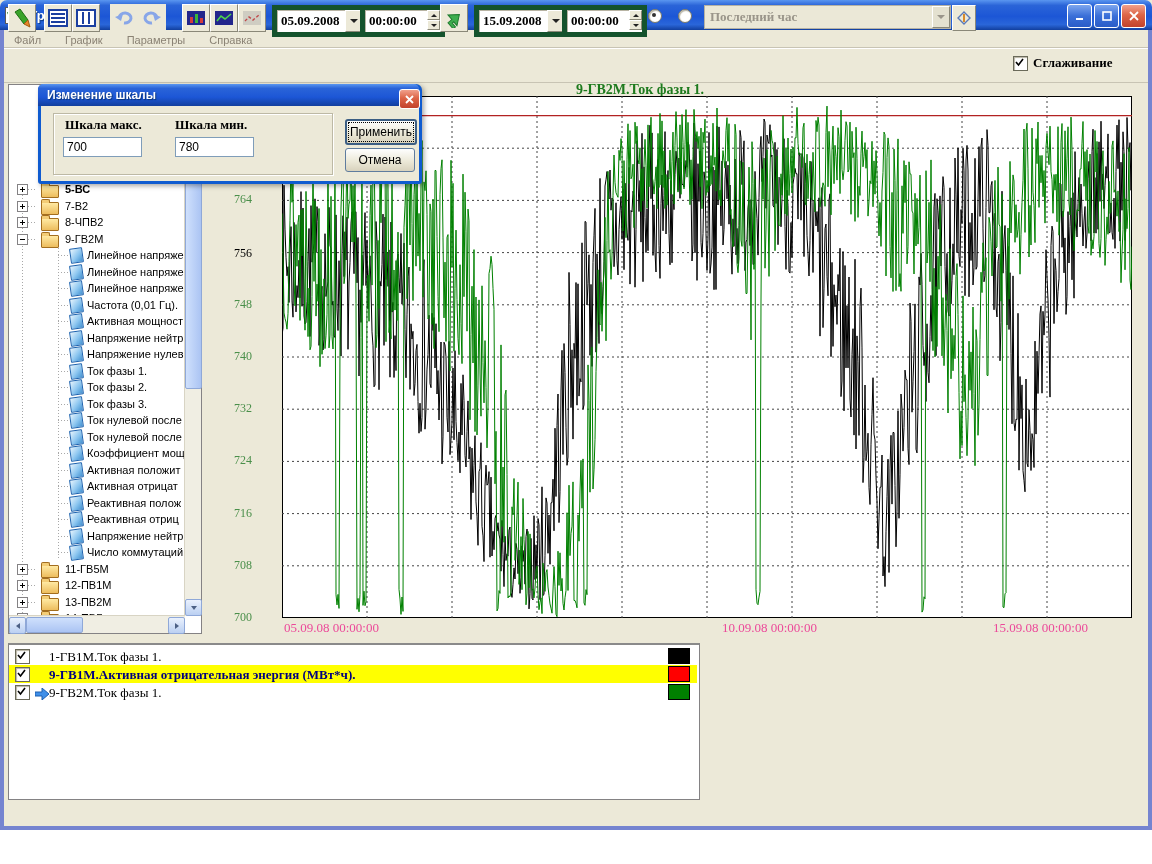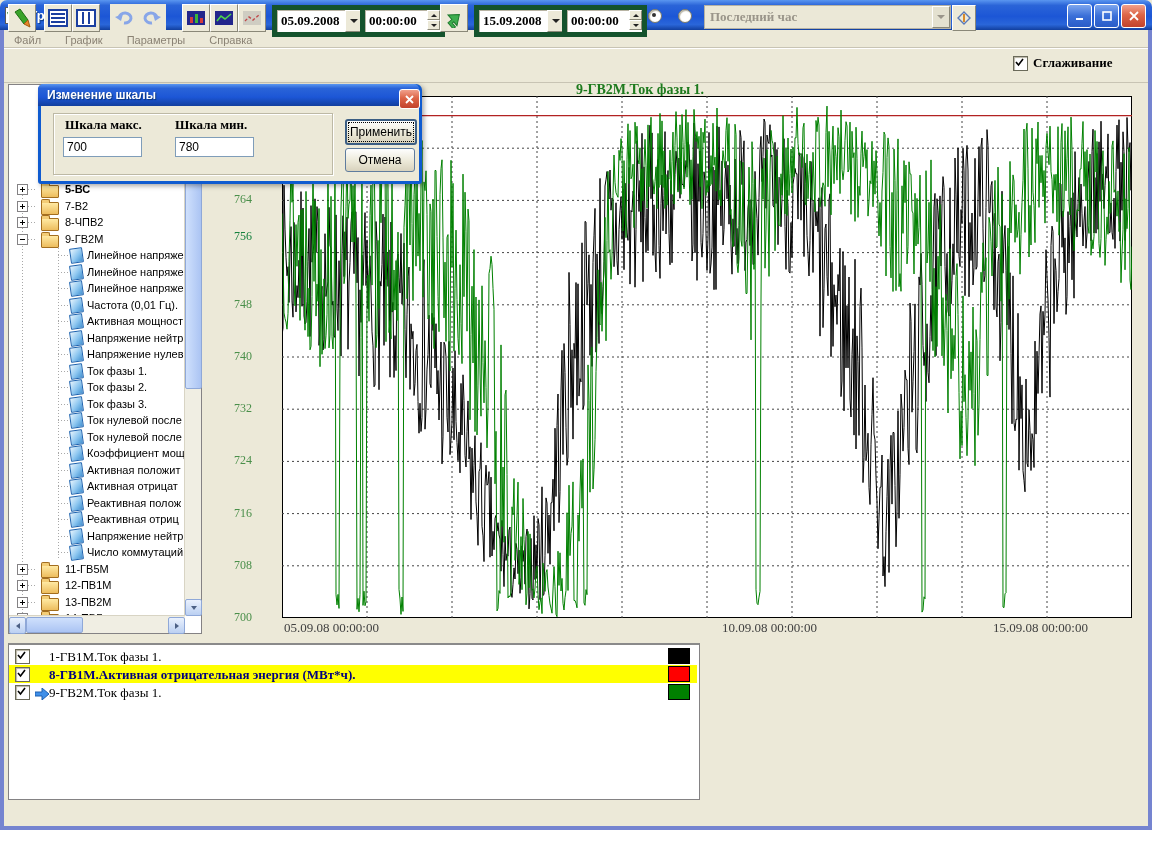--- a/index.html
+++ b/index.html
@@ -81,21 +81,21 @@
   .sthumb.h{background:linear-gradient(180deg,#cfe0fc,#abc4f3);}
   .tl{width:0;height:0;border-top:3px solid transparent;border-bottom:3px solid transparent;border-right:4px solid #4d6185;}
   .tr{width:0;height:0;border-top:3px solid transparent;border-bottom:3px solid transparent;border-left:4px solid #4d6185;}
   .tu{width:0;height:0;border-left:3px solid transparent;border-right:3px solid transparent;border-bottom:4px solid #4d6185;}
   .td{width:0;height:0;border-left:3px solid transparent;border-right:3px solid transparent;border-top:4px solid #4d6185;}
 
   
   .chart-title{position:absolute;left:420px;top:82px;width:440px;text-align:center;
      font-family:"Liberation Serif",serif;font-weight:bold;font-size:14px;color:#1d7a1d;}
   .ylabel{position:absolute;width:46px;text-align:right;font-family:"Liberation Serif",serif;font-size:12px;color:#4a8f4a;}
-  .xlabel{position:absolute;top:620px;font-family:"Liberation Serif",serif;font-size:13px;color:#404040;}
+  .xlabel{position:absolute;top:620px;font-family:"Liberation Serif",serif;font-size:13px;color:#ec4899;}
   #plot{position:absolute;left:282px;top:96px;}
 
   
   .legend-panel{position:absolute;left:8px;top:643px;width:690px;height:154px;background:#fff;border:1px solid #848284;border-top:2px solid #8a8a8a;}
   .legend-row{position:absolute;left:0;width:688px;height:18px;text-align:right;}
   .legend-row.hl{background:#ffff00;}
   .legend-label{position:absolute;left:40px;top:2px;font-family:"Liberation Serif",serif;font-size:13px;color:#000;white-space:nowrap;}
   .legend-row.hl .legend-label{font-weight:bold;color:#000080;}
   .legend-check{position:absolute;left:6px;top:2px;}
   .swatch{position:absolute;left:659px;top:1px;width:20px;height:14px;border:1px solid #000;}
@@ -462,21 +462,21 @@
       <line x1="510" y1="0" x2="510" y2="522" stroke="#444" stroke-width="1" stroke-dasharray="2,3"></line>
       <line x1="595" y1="0" x2="595" y2="522" stroke="#444" stroke-width="1" stroke-dasharray="2,3"></line>
       <line x1="680" y1="0" x2="680" y2="522" stroke="#444" stroke-width="1" stroke-dasharray="2,3"></line>
       <line x1="765" y1="0" x2="765" y2="522" stroke="#444" stroke-width="1" stroke-dasharray="2,3"></line>
       <path d="M0.0,239.6 L1.0,232.1 L2.0,89.2 L3.0,133.1 L4.0,161.3 L5.0,179.8 L6.0,170.7 L7.0,206.5 L8.0,157.8 L9.0,130.6 L10.0,204.9 L11.0,221.2 L12.0,126.4 L13.0,165.2 L14.0,215.9 L15.0,189.6 L16.0,201.6 L17.0,164.2 L18.0,201.9 L19.0,95.6 L20.0,210.3 L21.0,112.0 L22.0,220.0 L23.0,227.8 L24.0,226.4 L25.0,205.5 L26.0,165.6 L27.0,132.5 L28.0,240.5 L29.0,109.6 L30.0,166.2 L31.0,156.0 L32.0,147.2 L33.0,102.8 L34.0,156.7 L35.0,110.6 L36.0,125.6 L37.0,249.4 L38.0,228.6 L39.0,200.5 L40.0,190.2 L41.0,254.0 L42.0,243.7 L43.0,137.7 L44.0,200.5 L45.0,191.9 L46.0,185.7 L47.0,111.3 L48.0,149.7 L49.0,152.4 L50.0,208.8 L51.0,205.2 L52.0,240.0 L53.0,241.5 L54.0,118.9 L55.0,212.9 L56.0,234.5 L57.0,164.7 L58.0,212.4 L59.0,260.1 L60.0,157.6 L61.0,119.7 L62.0,180.6 L63.0,135.7 L64.0,164.0 L65.0,121.1 L66.0,253.3 L67.0,186.0 L68.0,166.7 L69.0,127.1 L70.0,115.8 L71.0,136.6 L72.0,177.7 L73.0,116.1 L74.0,115.8 L75.0,186.8 L76.0,141.5 L77.0,280.0 L78.0,193.8 L79.0,226.4 L80.0,159.1 L81.0,189.5 L82.0,154.5 L83.0,116.6 L84.0,189.6 L85.0,143.9 L86.0,212.8 L87.0,176.2 L88.0,159.8 L89.0,193.0 L90.0,235.8 L91.0,249.8 L92.0,290.8 L93.0,289.0 L94.0,125.5 L95.0,145.5 L96.0,182.3 L97.0,293.7 L98.0,185.3 L99.0,190.1 L100.0,168.4 L101.0,118.1 L102.0,249.4 L103.0,121.0 L104.0,183.5 L105.0,156.3 L106.0,190.4 L107.0,153.9 L108.0,281.2 L109.0,126.0 L110.0,216.1 L111.0,206.3 L112.0,281.5 L113.0,239.6 L114.0,274.6 L115.0,165.5 L116.0,157.8 L117.0,181.8 L118.0,197.0 L119.0,137.5 L120.0,208.2 L121.0,186.0 L122.0,147.1 L123.0,233.3 L124.0,281.8 L125.0,218.2 L126.0,180.6 L127.0,171.0 L128.0,293.4 L129.0,227.8 L130.0,243.0 L131.0,235.3 L132.0,299.5 L133.0,287.7 L134.0,254.3 L135.0,248.4 L136.0,305.5 L137.0,337.2 L138.0,307.2 L139.0,335.5 L140.0,321.4 L141.0,182.0 L142.0,163.6 L143.0,333.2 L144.0,313.4 L145.0,273.1 L146.0,258.7 L147.0,219.2 L148.0,287.6 L149.0,291.7 L150.0,217.2 L151.0,234.5 L152.0,221.5 L153.0,272.0 L154.0,227.7 L155.0,298.0 L156.0,274.5 L157.0,324.0 L158.0,286.0 L159.0,246.0 L160.0,367.9 L161.0,340.9 L162.0,246.2 L163.0,249.0 L164.0,260.8 L165.0,321.3 L166.0,336.0 L167.0,245.4 L168.0,358.6 L169.0,343.0 L170.0,326.7 L171.0,272.0 L172.0,343.9 L173.0,254.7 L174.0,325.5 L175.0,346.6 L176.0,364.7 L177.0,336.0 L178.0,376.9 L179.0,287.4 L180.0,339.0 L181.0,278.8 L182.0,304.3 L183.0,359.4 L184.0,371.0 L185.0,335.6 L186.0,304.9 L187.0,363.0 L188.0,350.8 L189.0,423.5 L190.0,352.1 L191.0,396.8 L192.0,369.8 L193.0,339.7 L194.0,405.9 L195.0,420.2 L196.0,449.3 L197.0,375.6 L198.0,372.6 L199.0,346.7 L200.0,430.3 L201.0,439.9 L202.0,465.6 L203.0,390.1 L204.0,369.2 L205.0,389.2 L206.0,387.4 L207.0,375.6 L208.0,461.2 L209.0,381.1 L210.0,460.0 L211.0,435.3 L212.0,453.7 L213.0,422.3 L214.0,419.4 L215.0,435.1 L216.0,426.7 L217.0,438.8 L218.0,443.1 L219.0,475.2 L220.0,424.4 L221.0,458.3 L222.0,490.6 L223.0,440.2 L224.0,464.5 L225.0,457.8 L226.0,460.1 L227.0,434.1 L228.0,431.0 L229.0,496.4 L230.0,501.4 L231.0,488.3 L232.0,471.9 L233.0,483.0 L234.0,447.4 L235.0,453.3 L236.0,477.7 L237.0,454.1 L238.0,497.3 L239.0,481.8 L240.0,449.8 L241.0,465.4 L242.0,454.4 L243.0,488.2 L244.0,440.6 L245.0,433.0 L246.0,441.2 L247.0,512.9 L248.0,497.7 L249.0,442.4 L250.0,502.4 L251.0,504.0 L252.0,419.7 L253.0,483.5 L254.0,448.8 L255.0,482.6 L256.0,422.5 L257.0,428.7 L258.0,503.7 L259.0,457.0 L260.0,390.8 L261.0,499.4 L262.0,498.5 L263.0,459.8 L264.0,401.9 L265.0,407.1 L266.0,457.3 L267.0,419.0 L268.0,468.3 L269.0,406.8 L270.0,406.6 L271.0,383.2 L272.0,434.8 L273.0,332.2 L274.0,400.5 L275.0,329.5 L276.0,298.0 L277.0,426.6 L278.0,395.5 L279.0,294.0 L280.0,254.3 L281.0,358.5 L282.0,247.5 L283.0,276.5 L284.0,331.2 L285.0,369.3 L286.0,361.0 L287.0,176.4 L288.0,228.4 L289.0,311.6 L290.0,253.8 L291.0,343.1 L292.0,247.3 L293.0,262.3 L294.0,186.5 L295.0,309.2 L296.0,187.8 L297.0,300.1 L298.0,282.6 L299.0,285.9 L300.0,146.8 L301.0,313.2 L302.0,308.9 L303.0,125.4 L304.0,126.1 L305.0,208.9 L306.0,187.5 L307.0,158.8 L308.0,259.3 L309.0,188.4 L310.0,270.4 L311.0,166.7 L312.0,139.2 L313.0,112.4 L314.0,256.2 L315.0,157.9 L316.0,192.1 L317.0,247.5 L318.0,82.4 L319.0,199.6 L320.0,217.7 L321.0,190.3 L322.0,175.0 L323.0,90.0 L324.0,83.8 L325.0,75.5 L326.0,91.7 L327.0,103.0 L328.0,74.0 L329.0,114.2 L330.0,102.0 L331.0,103.8 L332.0,170.7 L333.0,153.0 L334.0,106.8 L335.0,164.8 L336.0,179.0 L337.0,133.4 L338.0,114.8 L339.0,100.7 L340.0,143.3 L341.0,93.1 L342.0,173.7 L343.0,87.2 L344.0,124.1 L345.0,136.9 L346.0,144.4 L347.0,71.4 L348.0,188.1 L349.0,114.5 L350.0,116.0 L351.0,95.2 L352.0,100.0 L353.0,191.2 L354.0,133.3 L355.0,44.9 L356.0,83.0 L357.0,115.5 L358.0,84.5 L359.0,146.1 L360.0,37.3 L361.0,185.7 L362.0,70.9 L363.0,121.5 L364.0,156.6 L365.0,112.6 L366.0,154.7 L367.0,52.9 L368.0,29.2 L369.0,102.7 L370.0,36.9 L371.0,159.4 L372.0,108.8 L373.0,156.4 L374.0,176.0 L375.0,72.9 L376.0,63.4 L377.0,149.3 L378.0,182.4 L379.0,107.7 L380.0,79.0 L381.0,134.8 L382.0,99.5 L383.0,35.6 L384.0,138.0 L385.0,97.3 L386.0,74.5 L387.0,137.5 L388.0,168.8 L389.0,84.4 L390.0,166.8 L391.0,98.5 L392.0,113.6 L393.0,78.7 L394.0,55.2 L395.0,67.7 L396.0,94.4 L397.0,62.0 L398.0,102.3 L399.0,66.0 L400.0,88.5 L401.0,88.4 L402.0,91.0 L403.0,78.8 L404.0,64.5 L405.0,71.3 L406.0,46.2 L407.0,49.0 L408.0,79.2 L409.0,87.1 L410.0,165.0 L411.0,148.1 L412.0,27.0 L413.0,156.8 L414.0,41.6 L415.0,184.4 L416.0,67.7 L417.0,105.4 L418.0,55.0 L419.0,146.5 L420.0,161.2 L421.0,137.5 L422.0,75.8 L423.0,84.9 L424.0,137.8 L425.0,174.5 L426.0,140.8 L427.0,36.4 L428.0,177.3 L429.0,168.0 L430.0,151.1 L431.0,70.9 L432.0,193.7 L433.0,74.1 L434.0,193.5 L435.0,30.1 L436.0,109.0 L437.0,30.9 L438.0,92.1 L439.0,129.9 L440.0,65.0 L441.0,149.0 L442.0,133.4 L443.0,83.1 L444.0,65.3 L445.0,102.8 L446.0,69.1 L447.0,128.2 L448.0,89.0 L449.0,149.0 L450.0,178.2 L451.0,122.8 L452.0,150.3 L453.0,63.0 L454.0,158.9 L455.0,132.4 L456.0,167.7 L457.0,129.4 L458.0,34.4 L459.0,41.4 L460.0,88.6 L461.0,65.6 L462.0,44.8 L463.0,174.6 L464.0,146.0 L465.0,143.6 L466.0,111.8 L467.0,104.0 L468.0,149.6 L469.0,103.6 L470.0,115.9 L471.0,168.5 L472.0,168.0 L473.0,75.4 L474.0,105.3 L475.0,122.7 L476.0,159.1 L477.0,101.8 L478.0,53.9 L479.0,40.4 L480.0,85.6 L481.0,60.4 L482.0,23.0 L483.0,26.2 L484.0,112.3 L485.0,39.0 L486.0,45.4 L487.0,47.6 L488.0,28.7 L489.0,60.8 L490.0,59.0 L491.0,109.5 L492.0,111.2 L493.0,46.3 L494.0,107.5 L495.0,53.4 L496.0,148.7 L497.0,81.3 L498.0,82.6 L499.0,130.8 L500.0,102.4 L501.0,75.5 L502.0,42.7 L503.0,130.3 L504.0,173.4 L505.0,94.2 L506.0,109.6 L507.0,175.8 L508.0,177.1 L509.0,126.5 L510.0,161.5 L511.0,88.2 L512.0,81.0 L513.0,72.4 L514.0,77.8 L515.0,77.7 L516.0,123.1 L517.0,56.7 L518.0,60.9 L519.0,124.2 L520.0,57.5 L521.0,62.2 L522.0,160.6 L523.0,66.9 L524.0,87.4 L525.0,139.7 L526.0,157.7 L527.0,180.0 L528.0,144.5 L529.0,65.5 L530.0,106.3 L531.0,176.5 L532.0,104.1 L533.0,107.6 L534.0,130.0 L535.0,115.5 L536.0,135.9 L537.0,101.8 L538.0,240.1 L539.0,112.6 L540.0,91.5 L541.0,231.6 L542.0,192.2 L543.0,132.5 L544.0,128.0 L545.0,180.8 L546.0,199.8 L547.0,104.2 L548.0,97.8 L549.0,260.6 L550.0,166.4 L551.0,250.4 L552.0,188.7 L553.0,210.7 L554.0,199.1 L555.0,228.4 L556.0,178.5 L557.0,195.0 L558.0,152.2 L559.0,300.6 L560.0,285.0 L561.0,155.5 L562.0,314.9 L563.0,169.5 L564.0,271.9 L565.0,209.6 L566.0,271.9 L567.0,181.0 L568.0,303.0 L569.0,321.0 L570.0,258.6 L571.0,232.7 L572.0,339.1 L573.0,163.2 L574.0,353.0 L575.0,239.9 L576.0,265.7 L577.0,339.4 L578.0,210.7 L579.0,192.1 L580.0,251.9 L581.0,386.6 L582.0,361.6 L583.0,289.0 L584.0,364.7 L585.0,355.4 L586.0,337.2 L587.0,391.6 L588.0,408.5 L589.0,348.2 L590.0,318.4 L591.0,281.7 L592.0,338.1 L593.0,343.9 L594.0,381.3 L595.0,405.8 L596.0,452.7 L597.0,422.3 L598.0,391.4 L599.0,391.1 L600.0,359.0 L601.0,480.0 L602.0,460.6 L603.0,490.6 L604.0,435.8 L605.0,400.3 L606.0,363.2 L607.0,476.5 L608.0,372.9 L609.0,339.3 L610.0,408.1 L611.0,336.4 L612.0,336.6 L613.0,389.5 L614.0,450.8 L615.0,415.2 L616.0,314.6 L617.0,422.3 L618.0,378.8 L619.0,298.0 L620.0,312.1 L621.0,355.1 L622.0,331.4 L623.0,274.1 L624.0,283.4 L625.0,283.8 L626.0,352.7 L627.0,368.6 L628.0,207.0 L629.0,225.3 L630.0,316.2 L631.0,285.8 L632.0,255.6 L633.0,207.9 L634.0,353.3 L635.0,356.9 L636.0,310.5 L637.0,180.9 L638.0,189.0 L639.0,157.3 L640.0,188.4 L641.0,249.4 L642.0,269.6 L643.0,256.3 L644.0,305.5 L645.0,227.8 L646.0,276.4 L647.0,286.8 L648.0,240.8 L649.0,199.4 L650.0,245.3 L651.0,172.0 L652.0,110.9 L653.0,97.4 L654.0,259.7 L655.0,102.7 L656.0,114.8 L657.0,133.2 L658.0,99.9 L659.0,170.0 L660.0,107.3 L661.0,80.6 L662.0,91.6 L663.0,170.7 L664.0,204.5 L665.0,157.4 L666.0,215.1 L667.0,220.1 L668.0,91.8 L669.0,207.9 L670.0,184.7 L671.0,147.8 L672.0,178.7 L673.0,62.0 L674.0,98.9 L675.0,156.7 L676.0,51.8 L677.0,160.3 L678.0,170.6 L679.0,113.6 L680.0,127.7 L681.0,52.5 L682.0,74.8 L683.0,199.7 L684.0,64.0 L685.0,49.4 L686.0,74.0 L687.0,200.8 L688.0,126.5 L689.0,164.5 L690.0,117.0 L691.0,189.0 L692.0,171.7 L693.0,62.3 L694.0,173.3 L695.0,170.7 L696.0,103.9 L697.0,50.6 L698.0,120.4 L699.0,50.1 L700.0,42.0 L701.0,132.9 L702.0,185.8 L703.0,179.7 L704.0,111.6 L705.0,33.6 L706.0,49.5 L707.0,116.8 L708.0,116.5 L709.0,89.7 L710.0,85.4 L711.0,152.6 L712.0,213.8 L713.0,117.2 L714.0,210.9 L715.0,221.0 L716.0,165.3 L717.0,158.1 L718.0,264.8 L719.0,226.4 L720.0,95.2 L721.0,177.2 L722.0,143.1 L723.0,129.5 L724.0,174.5 L725.0,229.0 L726.0,150.4 L727.0,233.5 L728.0,176.7 L729.0,257.3 L730.0,327.8 L731.0,179.9 L732.0,326.5 L733.0,334.8 L734.0,323.1 L735.0,323.6 L736.0,217.3 L737.0,374.2 L738.0,280.5 L739.0,322.6 L740.0,288.9 L741.0,374.7 L742.0,384.5 L743.0,395.8 L744.0,283.0 L745.0,367.2 L746.0,370.9 L747.0,313.7 L748.0,334.3 L749.0,374.5 L750.0,337.6 L751.0,343.3 L752.0,371.5 L753.0,245.1 L754.0,338.1 L755.0,255.2 L756.0,297.5 L757.0,259.2 L758.0,217.9 L759.0,209.9 L760.0,297.2 L761.0,215.3 L762.0,239.1 L763.0,218.1 L764.0,153.7 L765.0,181.3 L766.0,203.9 L767.0,241.7 L768.0,301.1 L769.0,149.5 L770.0,130.1 L771.0,135.4 L772.0,227.6 L773.0,162.6 L774.0,174.6 L775.0,215.8 L776.0,195.4 L777.0,182.7 L778.0,87.1 L779.0,88.4 L780.0,151.3 L781.0,115.0 L782.0,176.9 L783.0,141.9 L784.0,218.4 L785.0,200.8 L786.0,115.6 L787.0,167.0 L788.0,130.3 L789.0,101.8 L790.0,183.8 L791.0,96.7 L792.0,202.2 L793.0,55.6 L794.0,121.0 L795.0,141.0 L796.0,107.6 L797.0,81.5 L798.0,130.9 L799.0,88.0 L800.0,117.2 L801.0,150.0 L802.0,125.0 L803.0,110.5 L804.0,152.3 L805.0,138.1 L806.0,82.8 L807.0,65.4 L808.0,112.7 L809.0,144.8 L810.0,55.6 L811.0,33.2 L812.0,137.0 L813.0,81.6 L814.0,137.2 L815.0,57.5 L816.0,133.3 L817.0,45.8 L818.0,105.4 L819.0,25.2 L820.0,93.8 L821.0,77.9 L822.0,112.6 L823.0,89.7 L824.0,70.5 L825.0,82.2 L826.0,37.9 L827.0,136.6 L828.0,136.6 L829.0,106.9 L830.0,136.4 L831.0,143.4 L832.0,102.1 L833.0,152.4 L834.0,75.7 L835.0,29.1 L836.0,72.7 L837.0,23.7 L838.0,145.1 L839.0,66.2 L840.0,114.3 L841.0,35.8 L842.0,55.5 L843.0,144.3 L844.0,129.4 L845.0,21.5 L846.0,51.7 L847.0,55.7 L848.0,46.6 L849.0,94.3 L850.0,29.5" fill="none" stroke="#000000" stroke-width="1"></path>
       <line x1="0" y1="19.575" x2="850" y2="19.575" stroke="#b22222" stroke-width="1.2"></line>
       <path d="M0.0,117.5 L1.0,158.8 L2.0,216.9 L3.0,222.5 L4.0,226.0 L5.0,233.2 L6.0,217.4 L7.0,165.4 L8.0,124.8 L9.0,61.8 L10.0,106.3 L11.0,85.5 L12.0,182.9 L13.0,209.8 L14.0,128.6 L15.0,170.3 L16.0,126.5 L17.0,119.1 L18.0,224.4 L19.0,113.8 L20.0,159.9 L21.0,113.1 L22.0,182.1 L23.0,234.2 L24.0,95.4 L25.0,170.8 L26.0,240.6 L27.0,192.1 L28.0,253.8 L29.0,250.3 L30.0,200.6 L31.0,61.3 L32.0,185.4 L33.0,105.0 L34.0,220.1 L35.0,188.1 L36.0,205.3 L37.0,112.5 L38.0,270.7 L39.0,153.5 L40.0,258.3 L41.0,234.3 L42.0,182.8 L43.0,252.6 L44.0,239.8 L45.0,218.2 L46.0,62.5 L47.0,251.9 L48.0,239.1 L49.0,100.3 L50.0,240.7 L51.0,253.0 L52.0,215.8 L53.0,65.9 L54.0,498.7 L55.0,508.9 L56.0,498.4 L57.0,512.4 L58.0,243.2 L59.0,112.0 L60.0,79.8 L61.0,47.6 L62.0,187.7 L63.0,179.4 L64.0,110.2 L65.0,61.2 L66.0,122.4 L67.0,108.2 L68.0,104.3 L69.0,55.6 L70.0,146.0 L71.0,89.6 L72.0,146.2 L73.0,72.3 L74.0,207.3 L75.0,513.3 L76.0,502.4 L77.0,515.8 L78.0,498.5 L79.0,241.5 L80.0,51.4 L81.0,509.4 L82.0,495.2 L83.0,509.7 L84.0,505.8 L85.0,189.3 L86.0,179.0 L87.0,225.3 L88.0,119.6 L89.0,89.1 L90.0,189.1 L91.0,68.8 L92.0,41.9 L93.0,130.1 L94.0,251.7 L95.0,238.6 L96.0,144.4 L97.0,212.7 L98.0,68.1 L99.0,126.8 L100.0,62.6 L101.0,87.6 L102.0,59.2 L103.0,59.3 L104.0,245.7 L105.0,60.0 L106.0,88.3 L107.0,236.6 L108.0,224.5 L109.0,242.9 L110.0,73.8 L111.0,215.2 L112.0,174.0 L113.0,214.1 L114.0,164.6 L115.0,224.6 L116.0,136.1 L117.0,493.3 L118.0,503.0 L119.0,518.4 L120.0,501.0 L121.0,515.4 L122.0,131.2 L123.0,109.9 L124.0,81.9 L125.0,202.8 L126.0,68.9 L127.0,82.8 L128.0,149.0 L129.0,35.4 L130.0,127.6 L131.0,204.6 L132.0,98.8 L133.0,77.5 L134.0,170.2 L135.0,65.8 L136.0,160.1 L137.0,117.4 L138.0,174.8 L139.0,86.6 L140.0,44.5 L141.0,201.2 L142.0,85.9 L143.0,94.6 L144.0,74.8 L145.0,118.4 L146.0,223.0 L147.0,221.6 L148.0,107.9 L149.0,115.6 L150.0,228.4 L151.0,103.1 L152.0,252.6 L153.0,74.4 L154.0,74.6 L155.0,140.5 L156.0,200.5 L157.0,235.7 L158.0,98.3 L159.0,72.7 L160.0,63.8 L161.0,141.9 L162.0,221.9 L163.0,166.1 L164.0,245.4 L165.0,141.3 L166.0,138.6 L167.0,261.3 L168.0,274.9 L169.0,64.3 L170.0,171.0 L171.0,87.3 L172.0,255.2 L173.0,192.4 L174.0,134.1 L175.0,203.6 L176.0,242.5 L177.0,258.7 L178.0,168.7 L179.0,227.4 L180.0,267.6 L181.0,78.1 L182.0,200.7 L183.0,96.2 L184.0,135.8 L185.0,235.2 L186.0,113.1 L187.0,124.8 L188.0,323.8 L189.0,238.6 L190.0,190.2 L191.0,267.0 L192.0,153.6 L193.0,335.6 L194.0,201.0 L195.0,339.0 L196.0,289.1 L197.0,203.9 L198.0,277.0 L199.0,320.2 L200.0,189.8 L201.0,266.8 L202.0,306.9 L203.0,244.6 L204.0,291.3 L205.0,351.9 L206.0,310.9 L207.0,177.5 L208.0,172.4 L209.0,160.2 L210.0,168.7 L211.0,192.4 L212.0,213.3 L213.0,387.8 L214.0,335.3 L215.0,514.9 L216.0,512.5 L217.0,494.6 L218.0,497.4 L219.0,248.9 L220.0,430.5 L221.0,371.0 L222.0,446.3 L223.0,298.8 L224.0,294.1 L225.0,378.4 L226.0,501.9 L227.0,499.9 L228.0,500.8 L229.0,495.8 L230.0,410.8 L231.0,418.9 L232.0,382.5 L233.0,464.4 L234.0,445.9 L235.0,419.1 L236.0,386.1 L237.0,488.4 L238.0,475.0 L239.0,440.6 L240.0,493.7 L241.0,402.5 L242.0,443.7 L243.0,462.9 L244.0,508.8 L245.0,497.1 L246.0,435.4 L247.0,491.8 L248.0,437.9 L249.0,478.3 L250.0,494.3 L251.0,492.9 L252.0,501.9 L253.0,492.0 L254.0,474.8 L255.0,470.2 L256.0,498.6 L257.0,513.7 L258.0,506.1 L259.0,501.9 L260.0,517.6 L261.0,467.1 L262.0,480.3 L263.0,495.4 L264.0,476.7 L265.0,473.6 L266.0,491.0 L267.0,499.4 L268.0,507.9 L269.0,512.2 L270.0,517.2 L271.0,494.0 L272.0,470.6 L273.0,490.7 L274.0,518.3 L275.0,520.7 L276.0,455.2 L277.0,489.4 L278.0,456.8 L279.0,495.0 L280.0,482.4 L281.0,507.3 L282.0,514.0 L283.0,501.7 L284.0,494.6 L285.0,416.7 L286.0,494.5 L287.0,389.2 L288.0,459.6 L289.0,437.4 L290.0,430.2 L291.0,385.9 L292.0,504.5 L293.0,504.5 L294.0,507.2 L295.0,511.8 L296.0,418.9 L297.0,445.2 L298.0,395.0 L299.0,364.4 L300.0,412.2 L301.0,362.9 L302.0,506.9 L303.0,509.3 L304.0,493.6 L305.0,498.7 L306.0,268.9 L307.0,304.7 L308.0,396.2 L309.0,255.3 L310.0,251.0 L311.0,393.0 L312.0,373.8 L313.0,343.4 L314.0,275.7 L315.0,241.5 L316.0,173.8 L317.0,225.4 L318.0,229.0 L319.0,186.3 L320.0,235.3 L321.0,200.8 L322.0,165.6 L323.0,121.4 L324.0,244.8 L325.0,144.4 L326.0,75.4 L327.0,156.2 L328.0,153.7 L329.0,183.3 L330.0,159.9 L331.0,99.8 L332.0,59.0 L333.0,86.3 L334.0,96.7 L335.0,99.1 L336.0,101.3 L337.0,54.3 L338.0,64.4 L339.0,42.6 L340.0,53.0 L341.0,135.1 L342.0,64.6 L343.0,104.2 L344.0,141.7 L345.0,63.2 L346.0,27.8 L347.0,87.7 L348.0,34.6 L349.0,82.8 L350.0,80.2 L351.0,68.2 L352.0,131.7 L353.0,26.2 L354.0,47.6 L355.0,30.2 L356.0,63.4 L357.0,68.0 L358.0,51.8 L359.0,115.6 L360.0,72.7 L361.0,104.8 L362.0,69.1 L363.0,43.3 L364.0,69.8 L365.0,112.0 L366.0,28.9 L367.0,90.8 L368.0,52.3 L369.0,21.2 L370.0,79.8 L371.0,85.0 L372.0,98.1 L373.0,85.5 L374.0,70.9 L375.0,112.8 L376.0,37.4 L377.0,91.5 L378.0,17.4 L379.0,88.9 L380.0,24.9 L381.0,91.6 L382.0,54.8 L383.0,112.5 L384.0,78.5 L385.0,109.1 L386.0,81.4 L387.0,83.1 L388.0,54.1 L389.0,98.1 L390.0,65.3 L391.0,36.1 L392.0,108.0 L393.0,49.4 L394.0,15.6 L395.0,41.9 L396.0,96.1 L397.0,75.1 L398.0,28.8 L399.0,98.3 L400.0,18.5 L401.0,46.4 L402.0,92.9 L403.0,48.3 L404.0,13.6 L405.0,81.2 L406.0,26.4 L407.0,73.5 L408.0,108.7 L409.0,63.8 L410.0,103.4 L411.0,60.7 L412.0,13.4 L413.0,33.1 L414.0,45.7 L415.0,35.6 L416.0,52.1 L417.0,40.3 L418.0,90.7 L419.0,32.0 L420.0,112.7 L421.0,36.2 L422.0,46.8 L423.0,23.1 L424.0,99.6 L425.0,84.2 L426.0,95.9 L427.0,73.3 L428.0,90.0 L429.0,59.6 L430.0,88.4 L431.0,27.2 L432.0,69.3 L433.0,61.1 L434.0,95.2 L435.0,12.0 L436.0,91.4 L437.0,103.8 L438.0,94.2 L439.0,109.9 L440.0,71.1 L441.0,54.6 L442.0,64.1 L443.0,72.1 L444.0,34.4 L445.0,21.7 L446.0,65.3 L447.0,27.7 L448.0,118.8 L449.0,113.4 L450.0,142.7 L451.0,150.9 L452.0,136.6 L453.0,28.2 L454.0,38.7 L455.0,167.5 L456.0,176.7 L457.0,162.1 L458.0,64.8 L459.0,144.1 L460.0,150.4 L461.0,66.3 L462.0,147.3 L463.0,159.7 L464.0,197.6 L465.0,197.4 L466.0,132.8 L467.0,71.1 L468.0,109.0 L469.0,243.9 L470.0,45.7 L471.0,87.5 L472.0,173.4 L473.0,83.1 L474.0,493.7 L475.0,507.3 L476.0,508.7 L477.0,501.1 L478.0,495.4 L479.0,203.0 L480.0,72.6 L481.0,103.3 L482.0,62.1 L483.0,172.2 L484.0,133.0 L485.0,53.6 L486.0,108.0 L487.0,180.4 L488.0,76.1 L489.0,34.4 L490.0,44.4 L491.0,47.8 L492.0,58.8 L493.0,154.7 L494.0,105.2 L495.0,60.0 L496.0,124.7 L497.0,129.8 L498.0,128.7 L499.0,77.8 L500.0,99.2 L501.0,19.6 L502.0,76.7 L503.0,117.9 L504.0,51.6 L505.0,119.5 L506.0,42.0 L507.0,99.5 L508.0,77.7 L509.0,53.0 L510.0,96.8 L511.0,51.1 L512.0,80.7 L513.0,41.8 L514.0,42.0 L515.0,11.4 L516.0,47.4 L517.0,58.9 L518.0,57.3 L519.0,59.0 L520.0,71.6 L521.0,31.8 L522.0,27.2 L523.0,105.8 L524.0,109.1 L525.0,58.2 L526.0,102.7 L527.0,78.6 L528.0,65.0 L529.0,101.2 L530.0,104.0 L531.0,56.3 L532.0,87.0 L533.0,116.0 L534.0,24.5 L535.0,35.7 L536.0,21.2 L537.0,29.0 L538.0,110.8 L539.0,103.5 L540.0,94.0 L541.0,86.8 L542.0,89.8 L543.0,110.3 L544.0,36.4 L545.0,10.1 L546.0,90.8 L547.0,35.3 L548.0,60.0 L549.0,118.9 L550.0,54.1 L551.0,30.1 L552.0,87.7 L553.0,49.3 L554.0,60.4 L555.0,84.1 L556.0,31.7 L557.0,40.7 L558.0,97.6 L559.0,14.1 L560.0,73.4 L561.0,83.8 L562.0,74.4 L563.0,44.3 L564.0,25.7 L565.0,30.0 L566.0,76.0 L567.0,73.3 L568.0,26.1 L569.0,118.3 L570.0,35.3 L571.0,61.7 L572.0,56.7 L573.0,125.4 L574.0,31.2 L575.0,62.3 L576.0,121.4 L577.0,90.2 L578.0,99.4 L579.0,57.2 L580.0,35.1 L581.0,70.8 L582.0,60.3 L583.0,46.6 L584.0,72.3 L585.0,53.6 L586.0,120.1 L587.0,105.1 L588.0,84.8 L589.0,87.7 L590.0,45.3 L591.0,110.8 L592.0,64.9 L593.0,98.2 L594.0,54.6 L595.0,78.4 L596.0,113.7 L597.0,140.0 L598.0,106.5 L599.0,150.4 L600.0,95.0 L601.0,76.4 L602.0,36.1 L603.0,38.7 L604.0,180.0 L605.0,61.5 L606.0,41.9 L607.0,51.0 L608.0,150.4 L609.0,181.9 L610.0,96.4 L611.0,195.5 L612.0,53.1 L613.0,84.5 L614.0,194.6 L615.0,94.2 L616.0,42.9 L617.0,190.7 L618.0,177.6 L619.0,195.3 L620.0,89.8 L621.0,137.4 L622.0,64.6 L623.0,106.7 L624.0,69.0 L625.0,167.9 L626.0,150.7 L627.0,65.8 L628.0,77.9 L629.0,78.2 L630.0,115.0 L631.0,117.1 L632.0,178.0 L633.0,97.3 L634.0,150.0 L635.0,102.4 L636.0,148.1 L637.0,131.3 L638.0,79.1 L639.0,170.2 L640.0,516.1 L641.0,514.0 L642.0,500.8 L643.0,502.8 L644.0,74.7 L645.0,167.0 L646.0,154.1 L647.0,106.3 L648.0,185.7 L649.0,63.9 L650.0,193.7 L651.0,254.6 L652.0,172.2 L653.0,260.9 L654.0,190.7 L655.0,250.5 L656.0,160.2 L657.0,193.3 L658.0,108.6 L659.0,158.2 L660.0,259.9 L661.0,201.6 L662.0,269.7 L663.0,232.2 L664.0,198.4 L665.0,234.4 L666.0,317.0 L667.0,190.9 L668.0,152.7 L669.0,282.8 L670.0,232.5 L671.0,274.8 L672.0,239.3 L673.0,262.7 L674.0,180.6 L675.0,167.6 L676.0,218.6 L677.0,296.7 L678.0,362.9 L679.0,315.1 L680.0,349.6 L681.0,199.9 L682.0,305.7 L683.0,278.7 L684.0,321.5 L685.0,359.7 L686.0,323.1 L687.0,245.1 L688.0,294.3 L689.0,255.9 L690.0,312.6 L691.0,211.0 L692.0,297.6 L693.0,369.7 L694.0,233.6 L695.0,244.7 L696.0,339.3 L697.0,308.9 L698.0,243.4 L699.0,176.2 L700.0,196.6 L701.0,146.8 L702.0,175.0 L703.0,173.0 L704.0,161.7 L705.0,279.3 L706.0,279.6 L707.0,121.3 L708.0,127.8 L709.0,145.8 L710.0,180.0 L711.0,130.4 L712.0,116.1 L713.0,84.4 L714.0,152.0 L715.0,151.0 L716.0,71.1 L717.0,128.1 L718.0,130.8 L719.0,205.2 L720.0,98.3 L721.0,511.1 L722.0,511.6 L723.0,497.8 L724.0,496.8 L725.0,166.1 L726.0,132.0 L727.0,203.2 L728.0,65.4 L729.0,137.0 L730.0,109.9 L731.0,78.9 L732.0,85.0 L733.0,146.3 L734.0,108.7 L735.0,141.5 L736.0,133.3 L737.0,116.2 L738.0,178.2 L739.0,138.3 L740.0,106.7 L741.0,84.7 L742.0,33.0 L743.0,136.4 L744.0,36.0 L745.0,27.2 L746.0,72.9 L747.0,161.0 L748.0,109.3 L749.0,149.0 L750.0,32.1 L751.0,96.2 L752.0,109.4 L753.0,146.6 L754.0,42.7 L755.0,67.7 L756.0,26.0 L757.0,111.4 L758.0,59.5 L759.0,86.8 L760.0,59.4 L761.0,100.8 L762.0,74.5 L763.0,127.1 L764.0,51.2 L765.0,37.3 L766.0,56.3 L767.0,68.7 L768.0,30.1 L769.0,75.6 L770.0,83.5 L771.0,117.3 L772.0,78.5 L773.0,94.2 L774.0,78.2 L775.0,125.8 L776.0,30.7 L777.0,139.2 L778.0,116.5 L779.0,46.2 L780.0,27.5 L781.0,120.9 L782.0,112.8 L783.0,34.8 L784.0,94.8 L785.0,62.2 L786.0,30.8 L787.0,107.0 L788.0,118.9 L789.0,21.1 L790.0,54.4 L791.0,132.3 L792.0,154.7 L793.0,135.2 L794.0,123.1 L795.0,113.6 L796.0,114.4 L797.0,114.5 L798.0,73.2 L799.0,73.0 L800.0,47.2 L801.0,25.5 L802.0,90.3 L803.0,55.6 L804.0,104.7 L805.0,53.6 L806.0,129.8 L807.0,137.4 L808.0,58.0 L809.0,159.3 L810.0,143.8 L811.0,152.8 L812.0,140.2 L813.0,34.5 L814.0,76.0 L815.0,45.4 L816.0,78.6 L817.0,147.6 L818.0,161.4 L819.0,142.6 L820.0,70.6 L821.0,54.7 L822.0,103.7 L823.0,169.4 L824.0,143.4 L825.0,120.9 L826.0,138.3 L827.0,85.3 L828.0,117.4 L829.0,115.2 L830.0,49.9 L831.0,44.9 L832.0,96.3 L833.0,93.7 L834.0,95.9 L835.0,120.2 L836.0,94.9 L837.0,135.6 L838.0,126.3 L839.0,186.7 L840.0,156.8 L841.0,133.7 L842.0,57.7 L843.0,173.8 L844.0,102.8 L845.0,132.7 L846.0,112.3 L847.0,51.6 L848.0,184.1 L849.0,193.6 L850.0,150.5" fill="none" stroke="#008000" stroke-width="1"></path>
     </svg>
   <div id="yLabels">
       <div class="ylabel" style="left: 206px; top: 192.4px; color: rgb(74, 143, 74);">764</div>
-      <div class="ylabel" style="left: 206px; top: 229px; color: #15803d;">756</div>
+      <div class="ylabel" style="left: 206px; top: 246px; color: #000000;">756</div>
       <div class="ylabel" style="left: 206px; top: 296.8px; color: rgb(74, 143, 74);">748</div>
       <div class="ylabel" style="left: 206px; top: 349px; color: rgb(74, 143, 74);">740</div>
       <div class="ylabel" style="left: 206px; top: 401.2px; color: rgb(74, 143, 74);">732</div>
       <div class="ylabel" style="left: 206px; top: 453.4px; color: rgb(74, 143, 74);">724</div>
       <div class="ylabel" style="left: 206px; top: 505.6px; color: rgb(74, 143, 74);">716</div>
       <div class="ylabel" style="left: 206px; top: 557.8px; color: rgb(74, 143, 74);">708</div>
       <div class="ylabel" style="left: 206px; top: 610px; color: rgb(74, 143, 74);">700</div>
     </div>
   <div id="xLabels">
       <div class="xlabel" style="left: 284px;">05.09.08 00:00:00</div>
@@ -493,21 +493,21 @@
         </span>
         <span class="legend-label">1-ГВ1М.Ток фазы 1.</span>
         <span class="swatch" style="background: rgb(0, 0, 0);"></span>
       </div>
       <div class="legend-row hl" style="top: 20px;">
         <span class="checkbox legend-check">
           <svg width="11" height="11" style="position:absolute;left:0;top:0;">
             <path d="M2 5 L4.5 8 L9 2" fill="none" stroke="#000" stroke-width="1.6"></path>
           </svg>
         </span>
-        <span class="legend-label">8-ГВ1М.Активная отрицательная энергия (МВт*ч).</span>
+        <span class="legend-label">9-ГВ1М.Активная отрицательная энергия (МВт*ч).</span>
         <span class="swatch" style="background: rgb(255, 0, 0);"></span>
       </div>
       <div class="legend-row" style="top: 38px;">
         <span class="checkbox legend-check">
           <svg width="11" height="11" style="position:absolute;left:0;top:0;">
             <path d="M2 5 L4.5 8 L9 2" fill="none" stroke="#000" stroke-width="1.6"></path>
           </svg>
         </span>
         <span class="legend-arrow"><svg width="14" height="12">
             <polygon points="0,4 7,4 7,0 14,6 7,12 7,8 0,8" fill="#3f8fe8" stroke="#1c5fb0"></polygon>

